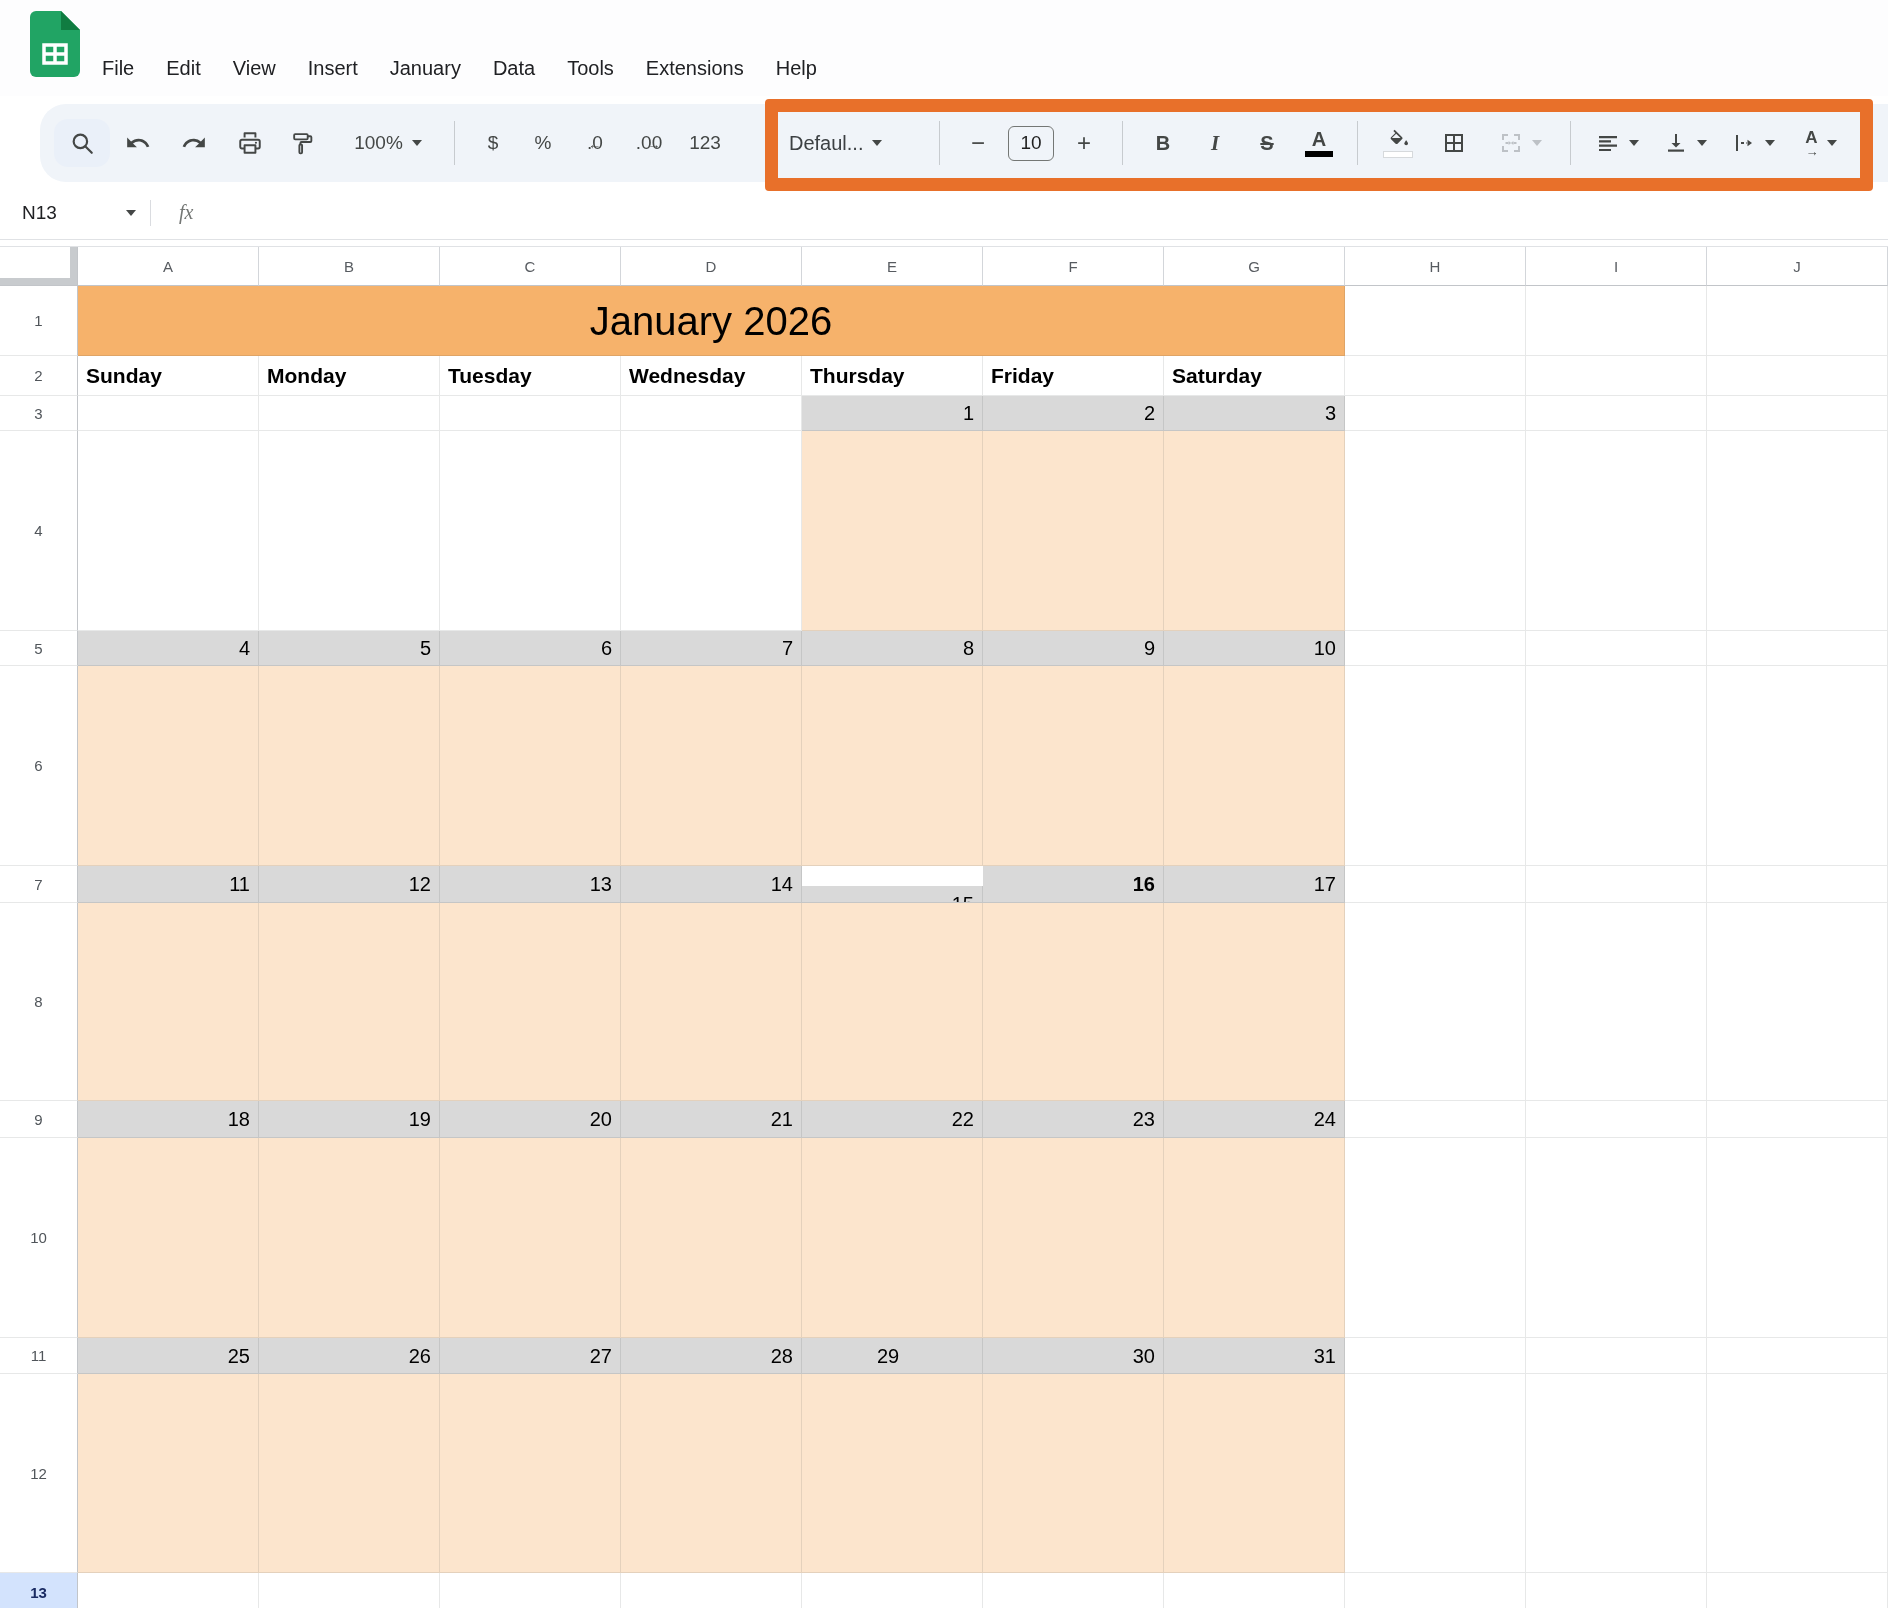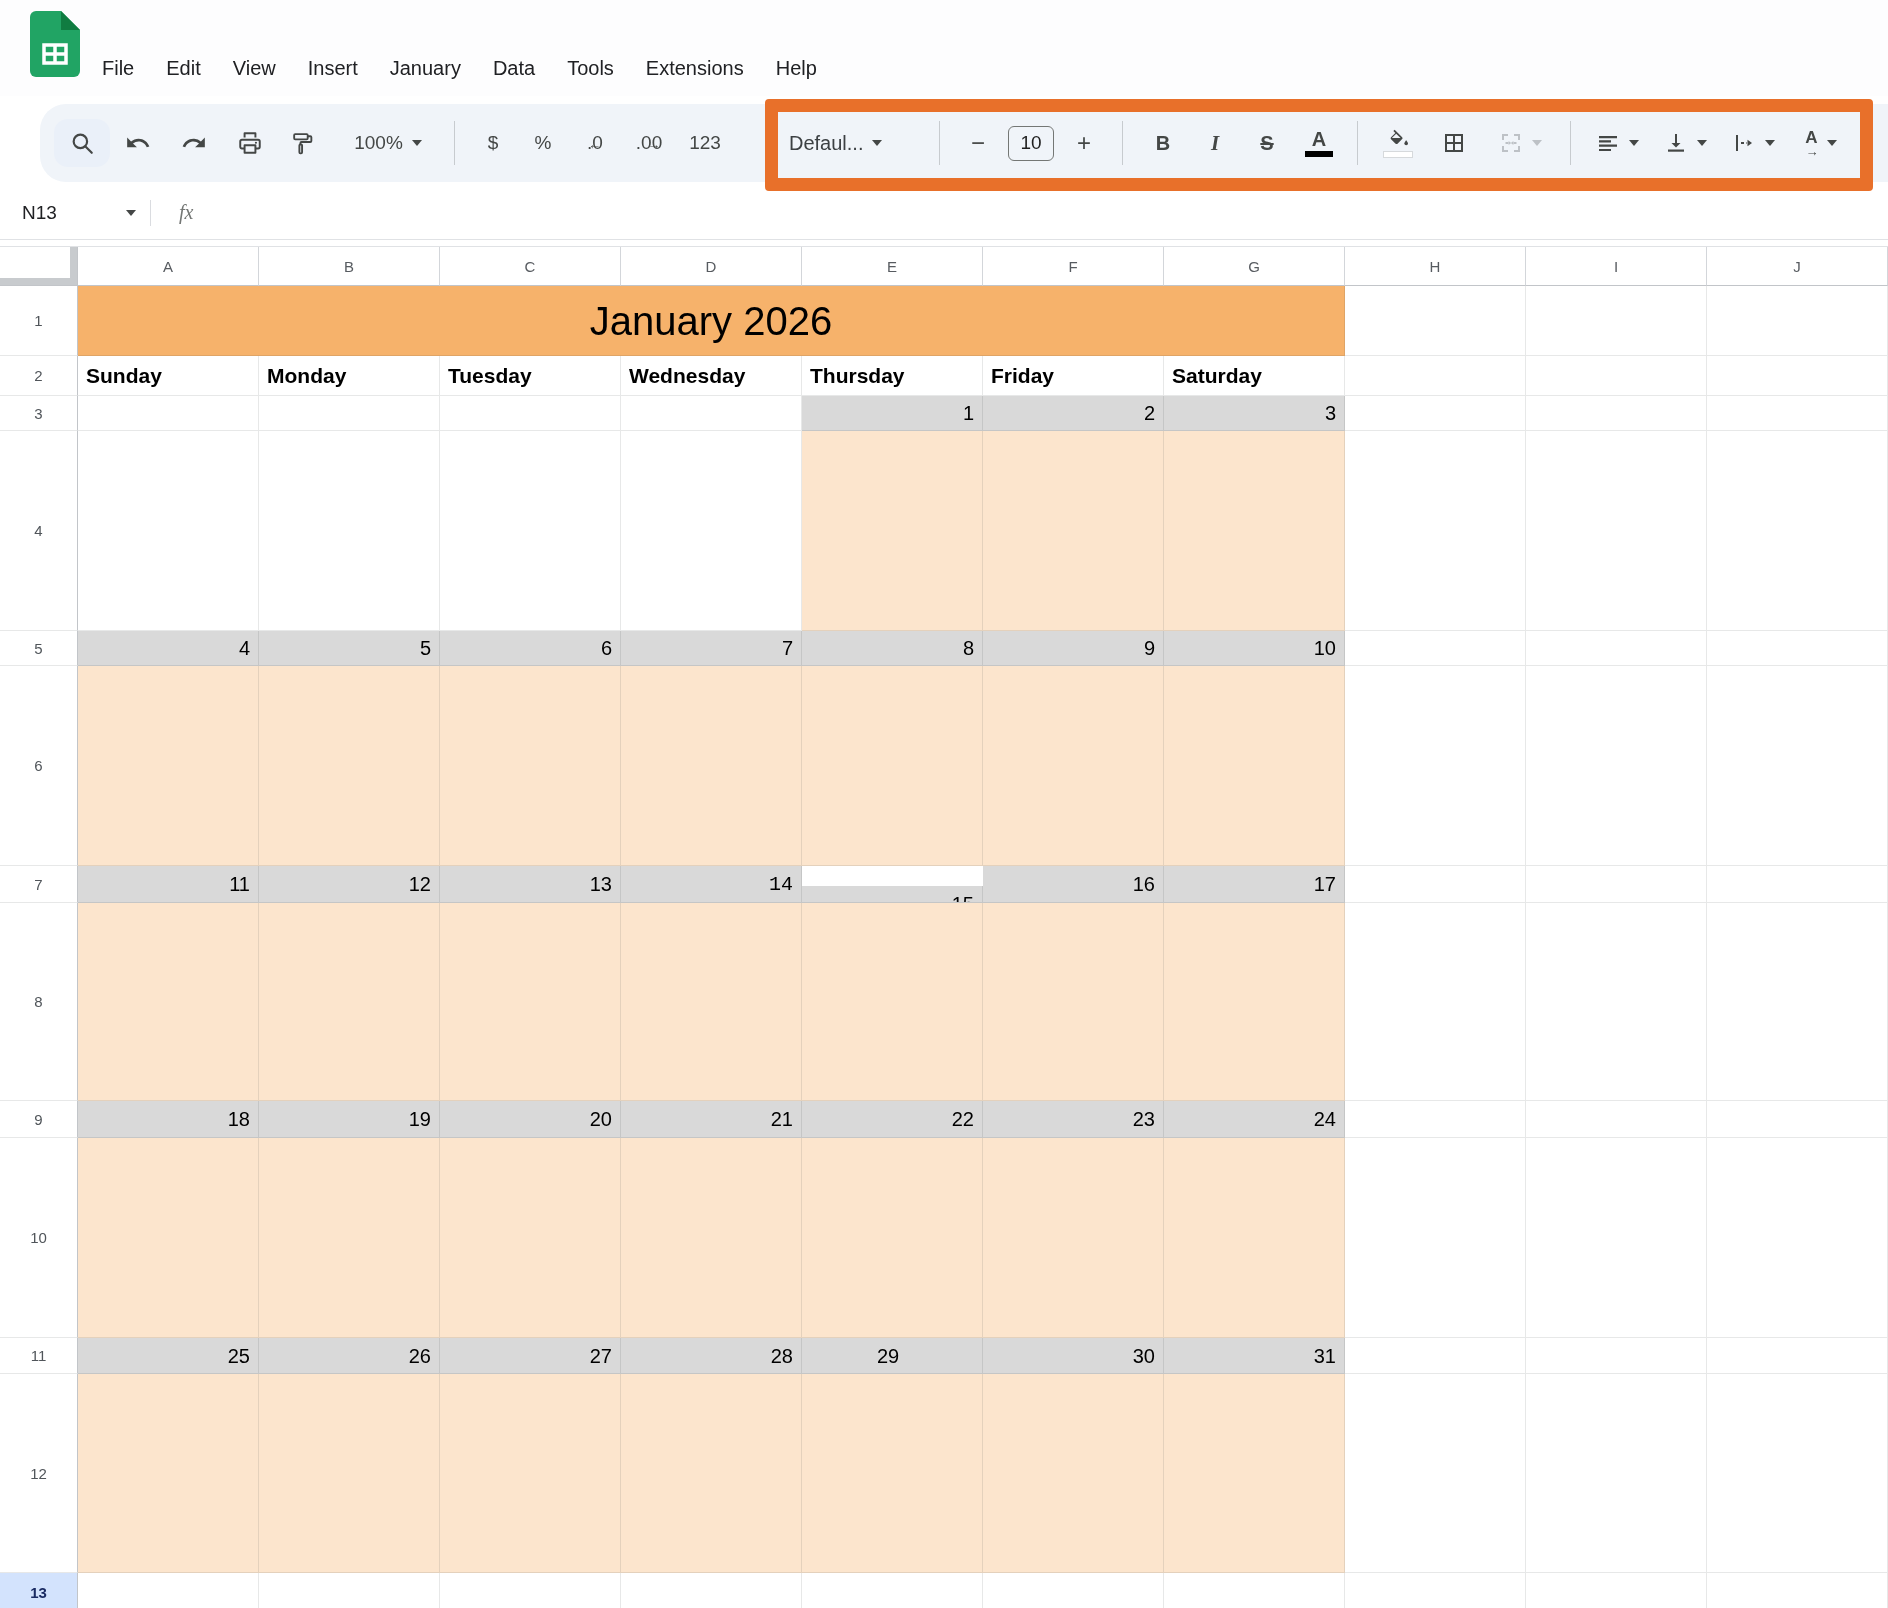--- a/index.html
+++ b/index.html
@@ -373,23 +373,23 @@
       <div class="cell peach"></div>
       <div class="cell"></div>
       <div class="cell"></div>
       <div class="cell"></div>
     </div>
     <div class="g-row" style="height: 37px;">
       <div class="rh">7</div>
       <div class="cell datecell gray" style="line-height: 37px;">11</div>
       <div class="cell datecell gray" style="line-height: 37px;">12</div>
       <div class="cell datecell gray" style="line-height: 37px;">13</div>
-      <div class="cell datecell gray" style="line-height: 37px; font-family: Liberation Mono, monospace;">14</div>
+      <div class="cell datecell gray" style="line-height: 37px;">14</div>
       <div class="cell datecell gray" style="line-height: 37px; margin-top: 20px;">15</div>
-      <div class="cell datecell gray" style="line-height: 37px;">16</div>
+      <div class="cell datecell gray" style="line-height: 37px; font-weight: bold;">16</div>
       <div class="cell datecell gray" style="line-height: 37px;">17</div>
       <div class="cell"></div>
       <div class="cell"></div>
       <div class="cell"></div>
     </div>
     <div class="g-row" style="height: 198px;">
       <div class="rh">8</div>
       <div class="cell peach"></div>
       <div class="cell peach"></div>
       <div class="cell peach"></div>

